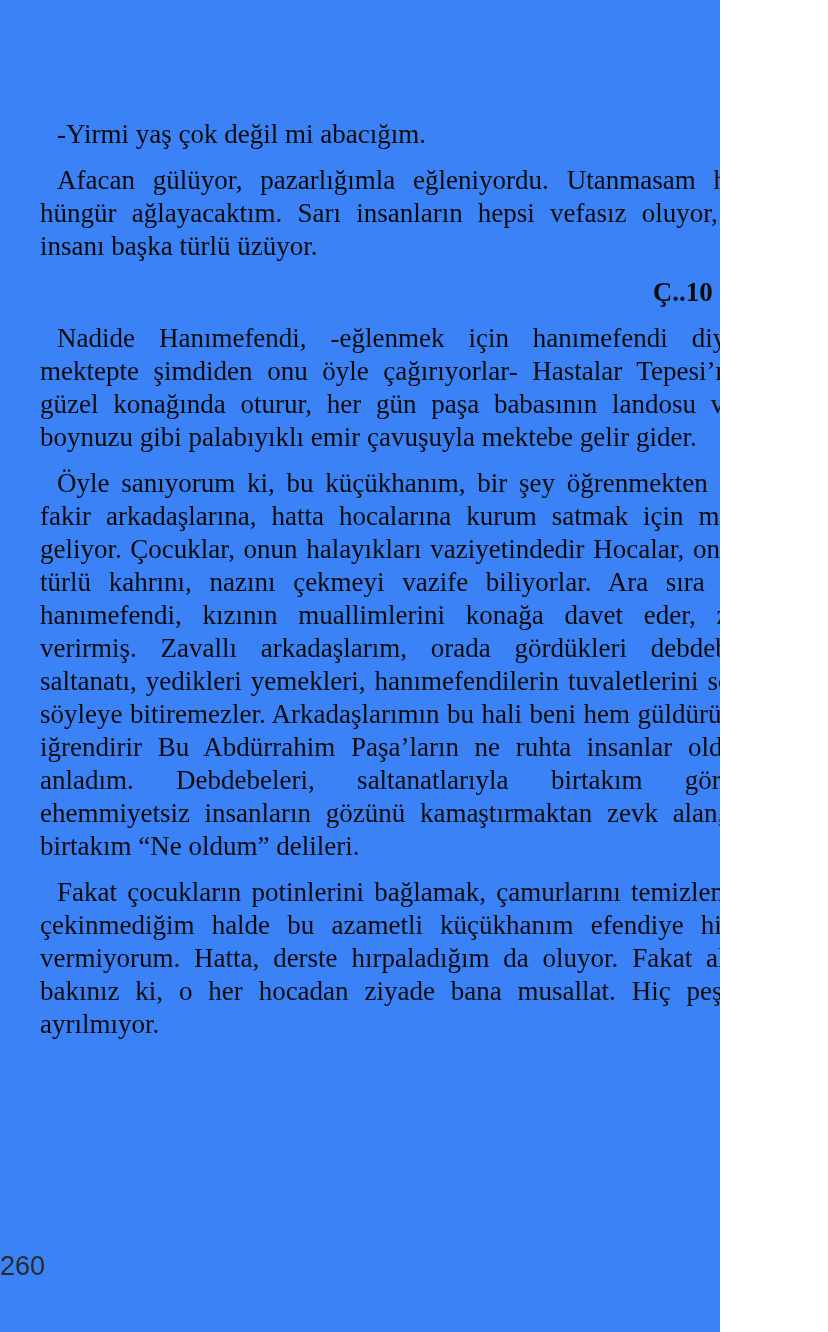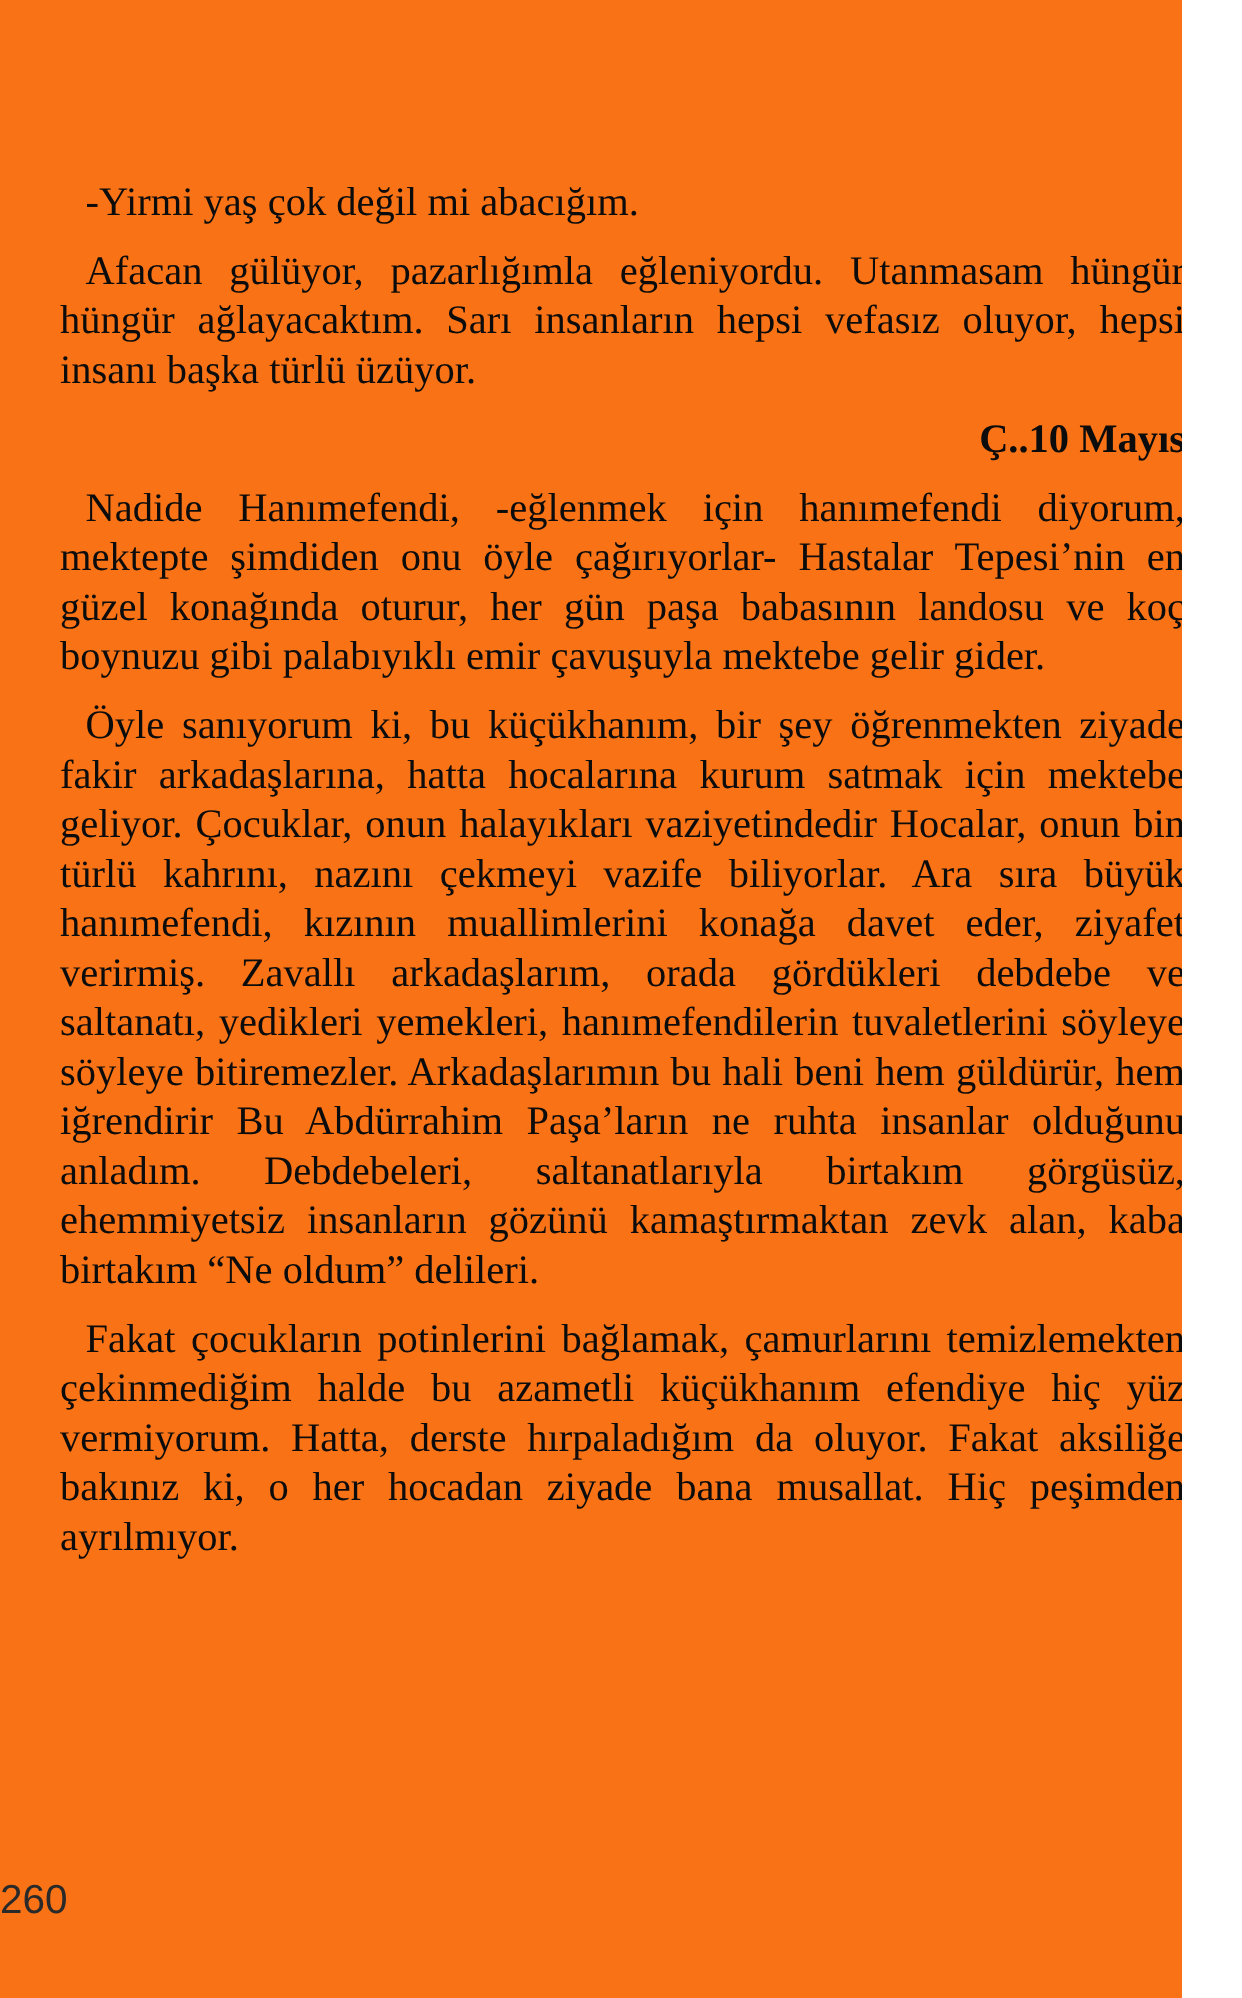--- a/index.html
+++ b/index.html
@@ -2,23 +2,23 @@
 <html lang="tr"><head>
 <meta charset="utf-8">
 <style>
   html, body {
     margin: 0;
     padding: 0;
     background: #ffffff;
   }
   .sheet {
     position: relative;
-    width: 788px;
+    width: 720px;
     height: 1332px;
-    background: #f97316;
+    background: #3b82f6;
     overflow: hidden;
     font-family: "Liberation Serif", "DejaVu Serif", serif;
   }
   .text-block {
     position: absolute;
     top: 118px;
     left: 40px;
     width: 750px;
     color: #0c0c0c;
     font-size: 27px;

